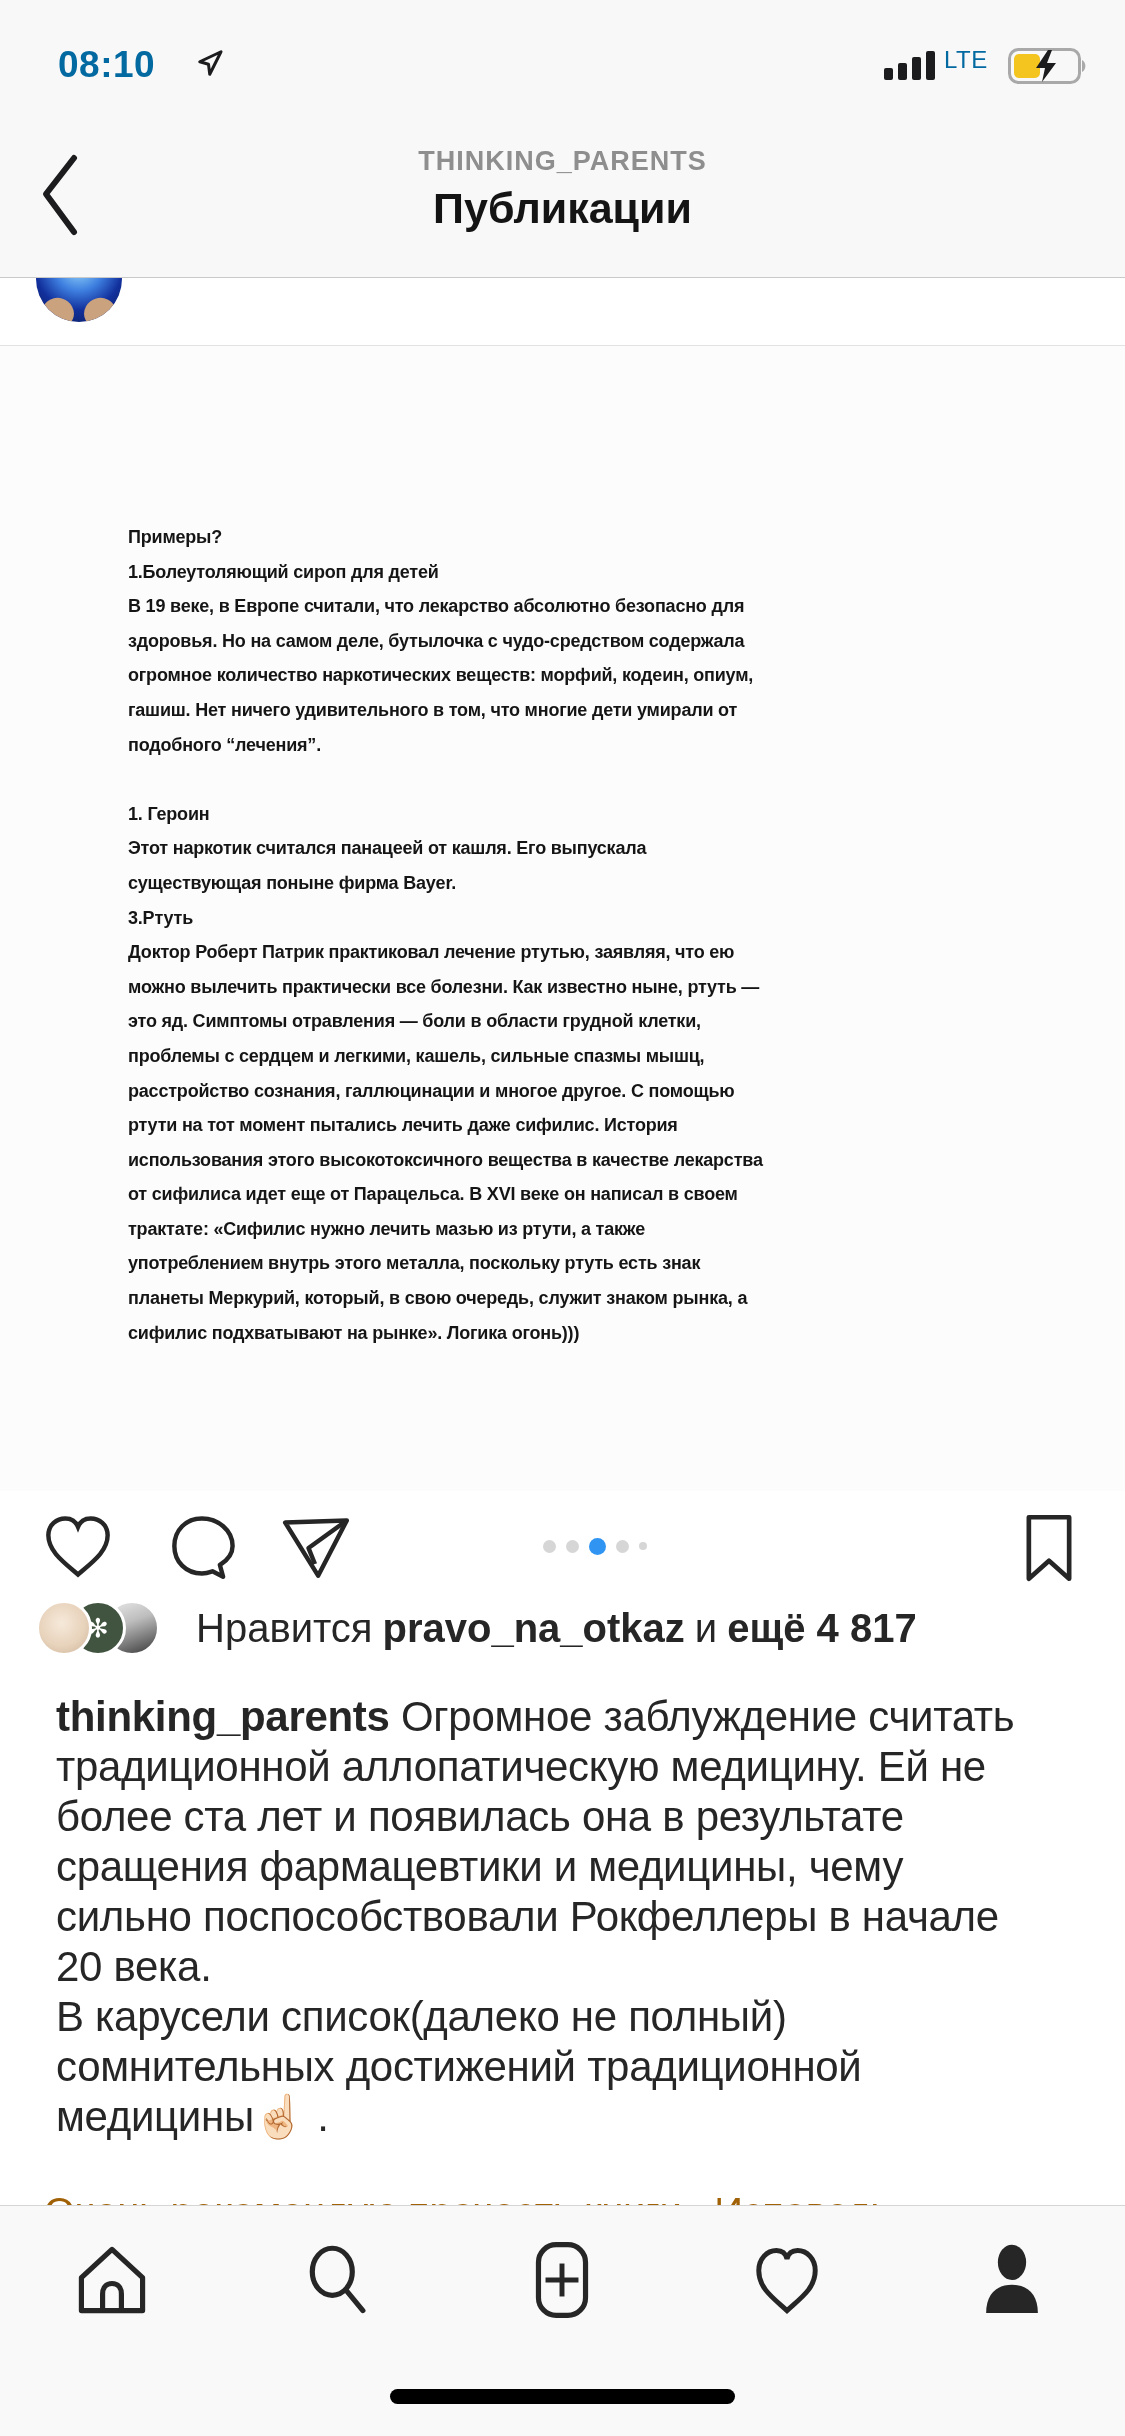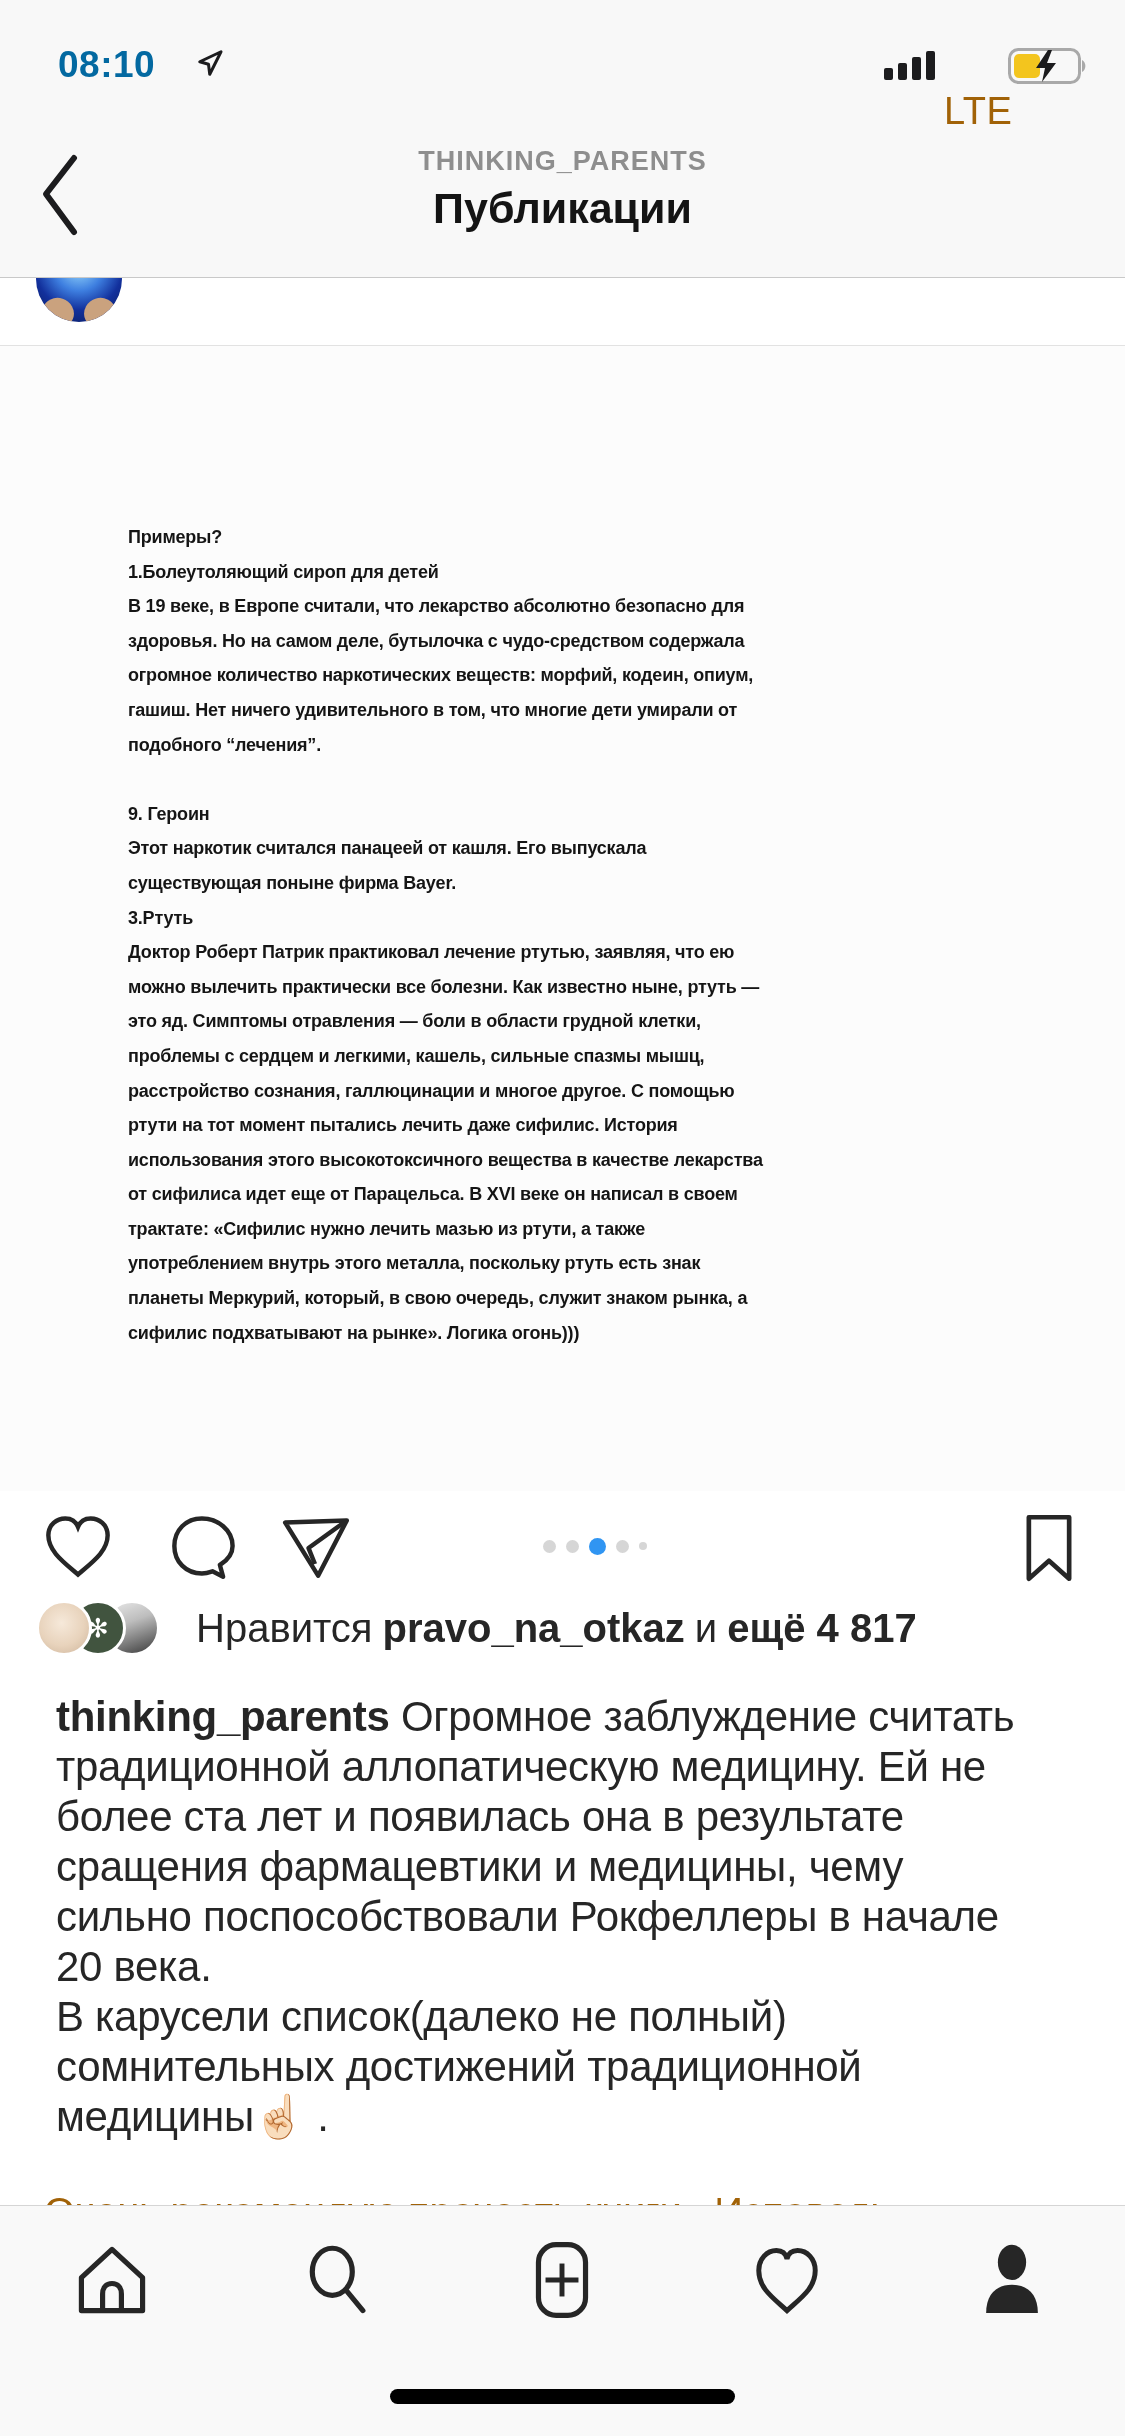--- a/index.html
+++ b/index.html
@@ -6,21 +6,21 @@
   #screen{position:relative;width:1125px;height:2436px;background:#ffffff;overflow:hidden;
           font-family:"Liberation Sans","DejaVu Sans",sans-serif;color:#262626;}
 
   
   .statusnav{position:absolute;left:0;top:0;width:1125px;height:277px;background:#f8f8f8;
              border-bottom:1px solid #c9c9c9;z-index:30;}
   .time{position:absolute;left:58px;top:44px;font-size:37px;font-weight:700;color:#0369a1;letter-spacing:.5px;}
   .loc-arrow{position:absolute;left:196px;top:48px;}
   .sig-bars{position:absolute;left:884px;top:50px;display:flex;align-items:flex-end;gap:5px;height:30px;}
   .sig-bars i{display:block;width:9px;background:#1c1c1e;border-radius:2px;}
-  .lte{position:absolute;left:944px;top:46px;font-size:38px;color:#a16207;letter-spacing:.5px;margin-top:44px;}
+  .lte{position:absolute;left:944px;top:46px;font-size:24px;color:#0369a1;letter-spacing:.5px;}
   .battery{position:absolute;left:1008px;top:48px;}
   .nav-sub{position:absolute;left:0;top:146px;width:1125px;text-align:center;font-size:27px;font-weight:700;
            color:#8e8e8e;letter-spacing:1px;}
   .nav-title{position:absolute;left:0;top:184px;width:1125px;text-align:center;font-size:43px;font-weight:700;color:#141414;}
   .back{position:absolute;left:30px;top:150px;width:70px;height:90px;cursor:pointer;}
 
   
   .post-avatar{position:absolute;left:36px;top:236px;width:86px;height:86px;border-radius:50%;
      background:radial-gradient(circle at 50% 35%, #9fe0ff 0%, #3e7fe0 35%, #12309c 62%, #0a1b55 100%);z-index:10;overflow:hidden;}
   .post-avatar:after{content:"";position:absolute;left:6px;bottom:-6px;width:32px;height:30px;border-radius:50%;
@@ -114,21 +114,21 @@
   <div class="carousel">
     <div class="imgtext">
         <div class="img-line">Примеры?</div>
         <div class="img-line">1.Болеутоляющий сироп для детей</div>
         <div class="img-line">В 19 веке, в Европе считали, что лекарство абсолютно безопасно для</div>
         <div class="img-line">здоровья. Но на самом деле, бутылочка с чудо-средством содержала</div>
         <div class="img-line">огромное количество наркотических веществ: морфий, кодеин, опиум,</div>
         <div class="img-line">гашиш. Нет ничего удивительного в том, что многие дети умирали от</div>
         <div class="img-line">подобного “лечения”.</div>
         <div class="img-line">&nbsp;</div>
-        <div class="img-line">9. Героин</div>
+        <div class="img-line">1. Героин</div>
         <div class="img-line">Этот наркотик считался панацеей от кашля. Его выпускала</div>
         <div class="img-line">существующая поныне фирма Bayer.</div>
         <div class="img-line">3.Ртуть</div>
         <div class="img-line">Доктор Роберт Патрик практиковал лечение ртутью, заявляя, что ею</div>
         <div class="img-line">можно вылечить практически все болезни. Как известно ныне, ртуть —</div>
         <div class="img-line">это яд. Симптомы отравления — боли в области грудной клетки,</div>
         <div class="img-line">проблемы с сердцем и легкими, кашель, сильные спазмы мышц,</div>
         <div class="img-line">расстройство сознания, галлюцинации и многое другое. С помощью</div>
         <div class="img-line">ртути на тот момент пытались лечить даже сифилис. История</div>
         <div class="img-line">использования этого высокотоксичного вещества в качестве лекарства</div>

